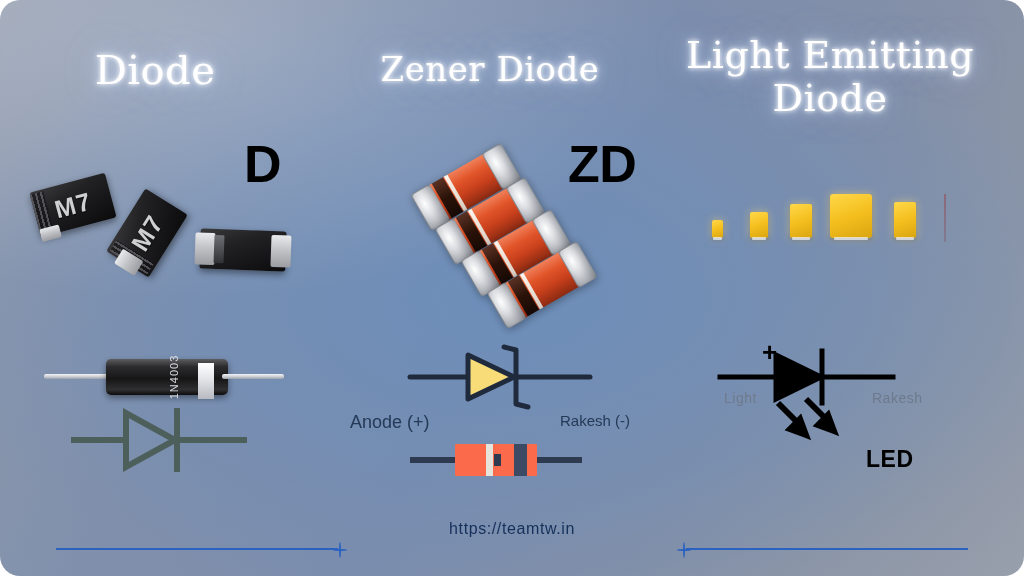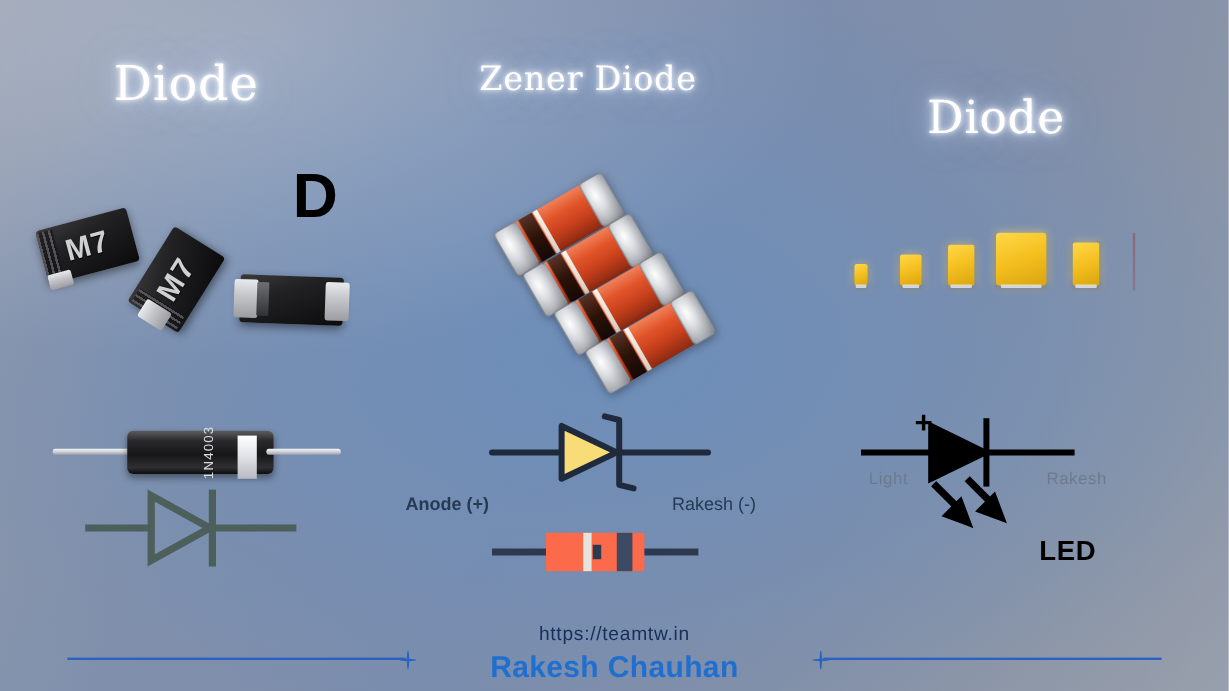--- a/index.html
+++ b/index.html
@@ -9,20 +9,21 @@
     overflow: hidden;
     font-family: "Liberation Sans", sans-serif;
   }
   #stage {
     position: relative;
     width: 1024px; height: 576px;
     background:
       radial-gradient(ellipse 75% 70% at 50% 52%, rgba(108,142,186,0.95) 0%, rgba(112,140,180,0.55) 48%, rgba(120,134,160,0.12) 78%, rgba(125,132,152,0) 100%),
       linear-gradient(120deg, #9aa2b2 0%, #8c98ae 14%, #8191ad 30%, #7d8eae 50%, #8591a8 70%, #9099a8 86%, #99a0ad 100%);
     overflow: hidden;
+    border-radius: 20px;
   }
 
   
   .sheen {
     position: absolute; inset: 0;
     background: radial-gradient(ellipse 90% 80% at 18% 8%, rgba(220,228,240,0.30) 0%, rgba(220,228,240,0.0) 55%);
     pointer-events: none;
   }
 
   
@@ -35,21 +36,21 @@
     letter-spacing: 0.5px;
     text-shadow:
       0 0 4px rgba(255,255,255,0.95),
       0 0 10px rgba(230,240,255,0.85),
       0 0 22px rgba(200,220,255,0.65),
       0 0 38px rgba(180,205,255,0.40);
     white-space: nowrap;
     line-height: 1.12;
   }
   #title-diode  { left: 40px;  top: 48px;  width: 230px; font-size: 40px; }
-  #title-zener  { left: 345px; top: 50px;  width: 290px; font-size: 28px; }
+  #title-zener  { left: 345px; top: 50px;  width: 290px; font-size: 34px; }
   #title-led    { left: 660px; top: 34px;  width: 340px; font-size: 38px; white-space: normal; }
 
   
   .abbr {
     position: absolute;
     color: #000;
     font-family: "Liberation Sans", sans-serif;
     font-weight: bold;
     letter-spacing: -0.5px;
   }
@@ -177,21 +178,21 @@
   }
 
   svg { display:block; overflow: visible; }
   #sym-diode  { position:absolute; left: 72px;  top: 405px; }
   #sym-zener  { position:absolute; left: 408px; top: 345px; }
   #zener-body { position:absolute; left: 410px; top: 440px; }
   #sym-led    { position:absolute; left: 718px; top: 345px; }
 
   
   .lbl { position:absolute; font-family: "Liberation Sans", sans-serif; }
-  #lbl-anode-z   { left: 338px; top: 412px; color:#243a56; font-size: 15px; font-weight: bold; }
+  #lbl-anode-z   { left: 350px; top: 412px; color:#243a56; font-size: 18px; }
   #lbl-cathode-z { left: 560px; top: 412px; color:#243a56; font-size: 15px; }
   #lbl-plus      { left: 762px; top: 337px; color:#000; font-size: 26px; font-weight: 600; }
   #lbl-anode-l   { left: 724px; top: 390px; color:#6e7a8c; font-size: 14px; letter-spacing:0.5px; }
   #lbl-cathode-l { left: 872px; top: 390px; color:#6e7a8c; font-size: 14px; letter-spacing:0.5px; }
   #lbl-led       { left: 866px; top: 446px; color:#000; font-size: 23px; font-weight: 600; letter-spacing:0.5px; }
 
   
   #footer { position:absolute; left:0; right:0; bottom: 0; height: 70px; }
   #footer-url {
     position:absolute; left:0; right:0; top: 14px; text-align:center;
@@ -223,25 +224,26 @@
 
 <div id="stage">
 
   <div class="sheen"></div>
 
   <div class="glow-title" id="title-diode">Diode</div>
 
   <div class="glow-title" id="title-zener">Zener Diode</div>
 
   <div class="glow-title" id="title-led">
-    <br>
+    <span>Light Emitting</span><br>
     <span>Diode</span>
   </div>
 
   <div class="abbr" id="abbr-d">D</div>
+  <div class="abbr" id="abbr-zd">ZD</div>
 
   <div id="smd-group">
     <div class="smd" id="smd1">
       <div class="ribs"></div>
       <div class="mark">M7</div>
       <div class="cap"></div>
     </div>
     <div class="smd" id="smd2">
       <div class="ribs"></div>
       <div class="mark">M7</div>
@@ -359,16 +361,15 @@
     <div class="line"></div>
     <div class="spark"></div>
   </div>
   <div class="rule" id="rule-right">
     <div class="line"></div>
     <div class="spark"></div>
   </div>
 
   <div id="footer">
     <div id="footer-url">https://teamtw.in</div>
-    <div id="footer-name">Rakesh Chauhan</div>
   </div>
 
 </div>
 
 </body></html>

